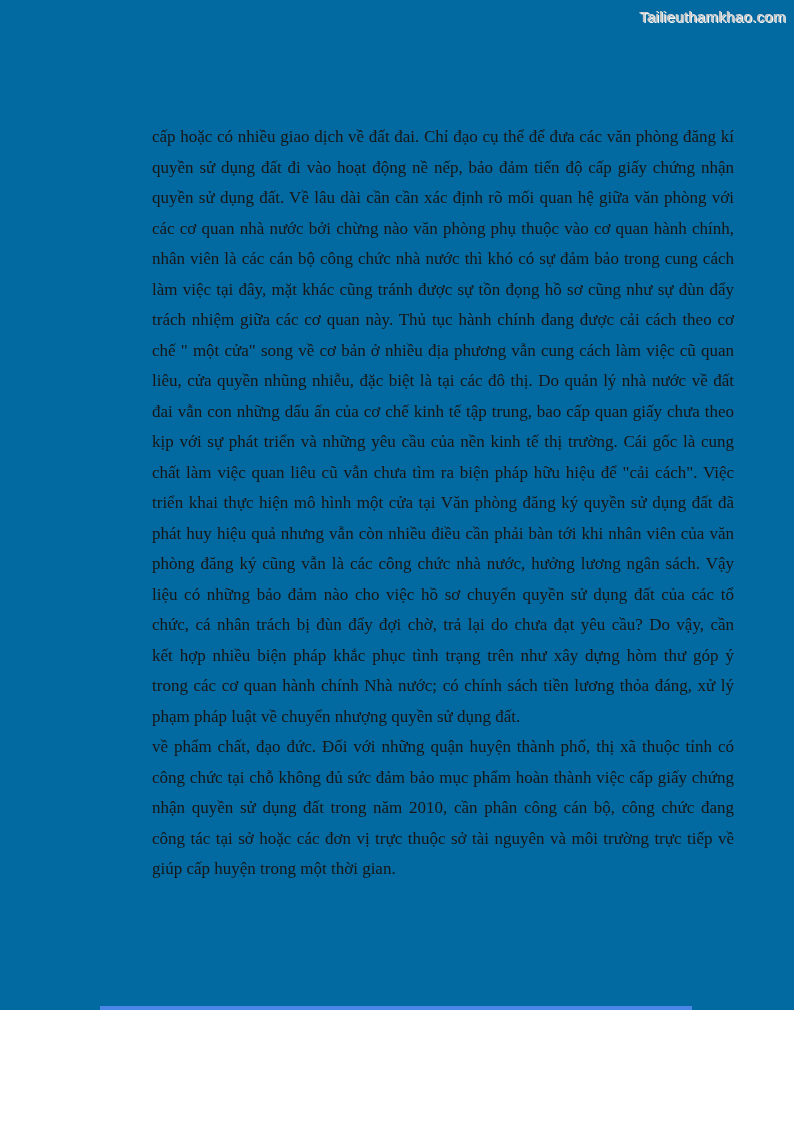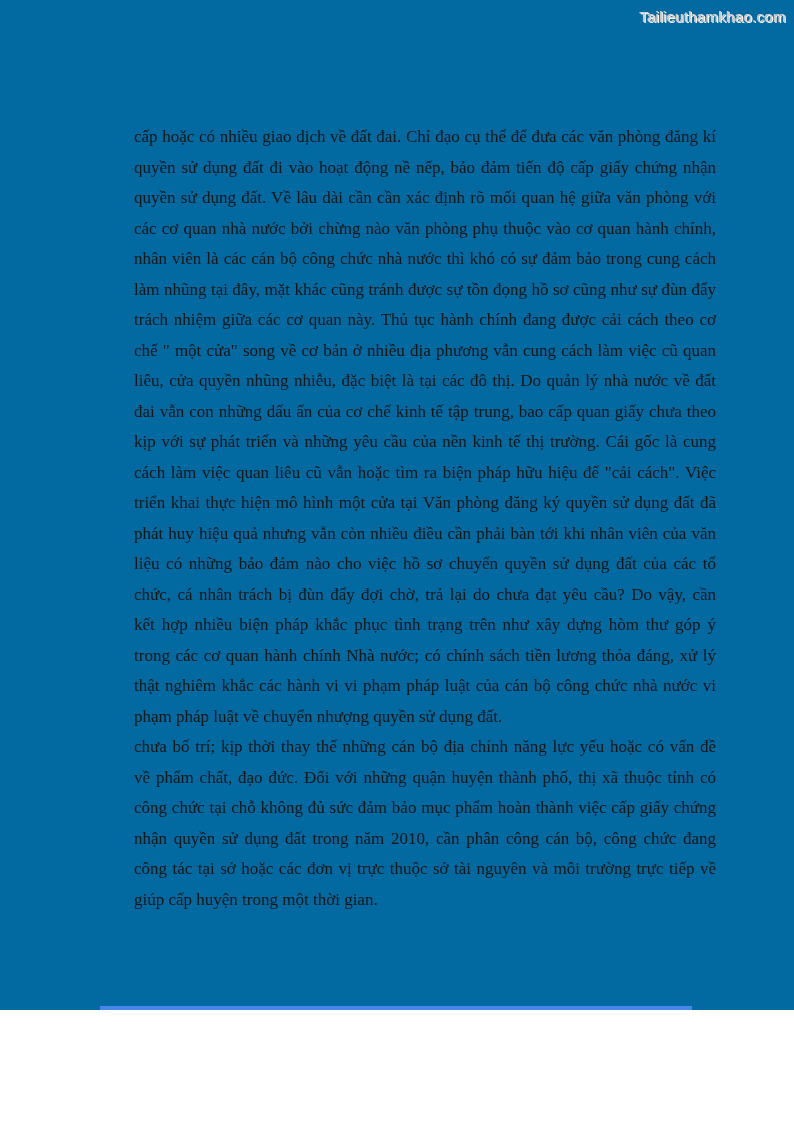--- a/index.html
+++ b/index.html
@@ -21,21 +21,21 @@
     top: 8px;
     right: 8px;
     font-family: "Liberation Sans", sans-serif;
     font-size: 15px;
     letter-spacing: 0.3px;
     color: #cdcdcd;
     text-shadow: 1px 1px 0 #ffffff, -0.5px -0.5px 0 #b8b8b8;
   }
   .doc-body {
     position: absolute;
-    left: 134px;
+    left: 152px;
     top: 122px;
     width: 582px;
     font-size: 17px;
   }
   .line {
     line-height: 30.5px;
     text-align: justify;
     text-align-last: justify;
   }
   .line.para-end {
@@ -65,36 +65,35 @@
 <body>
 
 <div class="page" style="color: rgb(22, 22, 22);">
   <div class="watermark" style="color: rgb(205, 205, 205);">Tailieuthamkhao.com</div>
   <div class="doc-body" id="doc-body">
       <div class="line">cấp hoặc có nhiều giao dịch về đất đai. Chỉ đạo cụ thể để đưa các văn phòng đăng kí</div>
       <div class="line">quyền sử dụng đất đi vào hoạt động nề nếp, bảo đảm tiến độ cấp giấy chứng nhận</div>
       <div class="line">quyền sử dụng đất. Về lâu dài cần cần xác định rõ mối quan hệ giữa văn phòng với</div>
       <div class="line">các cơ quan nhà nước bởi chừng nào văn phòng phụ thuộc vào cơ quan hành chính,</div>
       <div class="line">nhân viên là các cán bộ công chức nhà nước thì khó có sự đảm bảo trong cung cách</div>
-      <div class="line">làm nhũng tại đây, mặt khác cũng tránh được sự tồn đọng hồ sơ cũng như sự đùn đẩy</div>
+      <div class="line">làm việc tại đây, mặt khác cũng tránh được sự tồn đọng hồ sơ cũng như sự đùn đẩy</div>
       <div class="line">trách nhiệm giữa các cơ quan này. Thủ tục hành chính đang được cải cách theo cơ</div>
       <div class="line">chế " một cửa" song về cơ bản ở nhiều địa phương vẫn cung cách làm việc cũ quan</div>
       <div class="line">liêu, cửa quyền nhũng nhiễu, đặc biệt là tại các đô thị. Do quản lý nhà nước về đất</div>
       <div class="line">đai vẫn con những dấu ấn của cơ chế kinh tế tập trung, bao cấp quan giấy chưa theo</div>
       <div class="line">kịp với sự phát triển và những yêu cầu của nền kinh tế thị trường. Cái gốc là cung</div>
-      <div class="line">cách làm việc quan liêu cũ vẫn hoặc tìm ra biện pháp hữu hiệu để "cải cách". Việc</div>
+      <div class="line">chất làm việc quan liêu cũ vẫn chưa tìm ra biện pháp hữu hiệu để "cải cách". Việc</div>
       <div class="line">triển khai thực hiện mô hình một cửa tại Văn phòng đăng ký quyền sử dụng đất đã</div>
       <div class="line">phát huy hiệu quả nhưng vẫn còn nhiều điều cần phải bàn tới khi nhân viên của văn</div>
+      <div class="line">phòng đăng ký cũng vẫn là các công chức nhà nước, hưởng lương ngân sách. Vậy</div>
       <div class="line">liệu có những bảo đảm nào cho việc hồ sơ chuyển quyền sử dụng đất của các tổ</div>
       <div class="line">chức, cá nhân trách bị đùn đẩy đợi chờ, trả lại do chưa đạt yêu cầu? Do vậy, cần</div>
       <div class="line">kết hợp nhiều biện pháp khắc phục tình trạng trên như xây dựng hòm thư góp ý</div>
       <div class="line">trong các cơ quan hành chính Nhà nước; có chính sách tiền lương thỏa đáng, xử lý</div>
-      <div class="line">thật nghiêm khắc các hành vi vi phạm pháp luật của cán bộ công chức nhà nước vi</div>
       <div class="line para-end">phạm pháp luật về chuyển nhượng quyền sử dụng đất.</div>
-      <div class="line">chưa bố trí; kịp thời thay thế những cán bộ địa chính năng lực yếu hoặc có vấn đề</div>
       <div class="line">về phẩm chất, đạo đức. Đối với những quận huyện thành phố, thị xã thuộc tỉnh có</div>
       <div class="line">công chức tại chỗ không đủ sức đảm bảo mục phẩm hoàn thành việc cấp giấy chứng</div>
       <div class="line">nhận quyền sử dụng đất trong năm 2010, cần phân công cán bộ, công chức đang</div>
       <div class="line">công tác tại sở hoặc các đơn vị trực thuộc sở tài nguyên và môi trường trực tiếp về</div>
       <div class="line para-end">giúp cấp huyện trong một thời gian.</div>
     </div>
   <div class="page-number">80</div>
   <div class="bottom-bar" style="background: rgb(74, 134, 232);"></div>
 </div>
 

